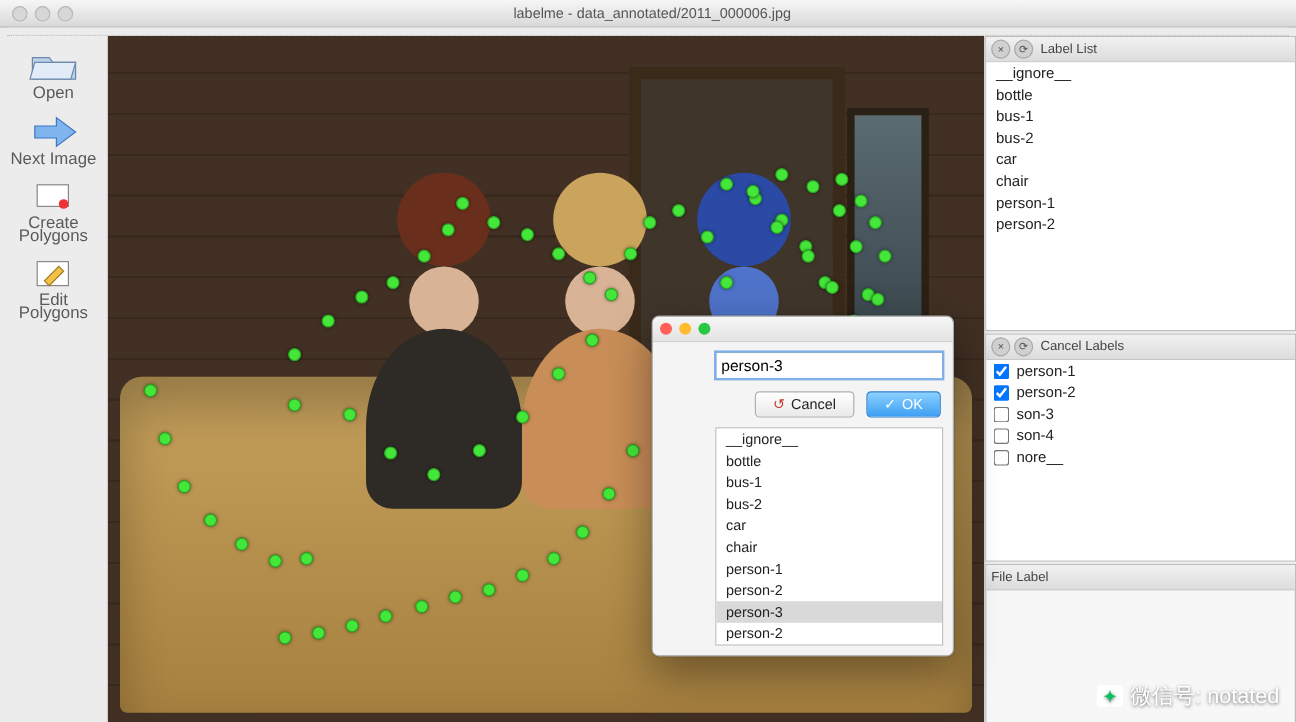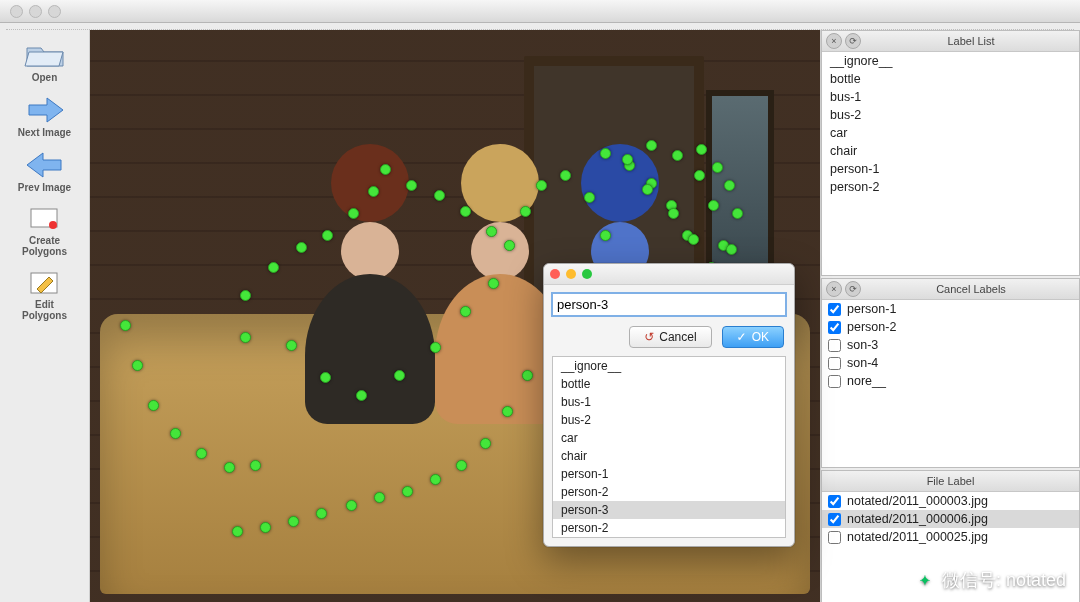--- a/index.html
+++ b/index.html
@@ -5,21 +5,21 @@
   html,body{margin:0;padding:0;font-family:"Helvetica Neue",Arial,sans-serif;font-size:12px;color:#222;background:#bbb;}
   .window{position:relative;width:1080px;height:602px;background:#ececec;overflow:hidden;}
   .chrome{height:22px;background:linear-gradient(#f6f6f6,#d9d9d9);border-bottom:1px solid #b5b5b5;display:flex;align-items:center;}
   .traffic{display:flex;gap:6px;margin-left:10px;}
   .tdot{width:11px;height:11px;border-radius:50%;background:#d7d7d7;border:1px solid #b8b8b8;}
   .title{flex:1;text-align:center;color:#555;font-size:12px;}
   .tb-strip{height:6px;background:#ececec;border-bottom:1px dotted #bdbdbd;margin:0 6px;}
   .body{display:flex;height:calc(100% - 28px);}
   .sidebar{width:90px;background:#ececec;border-right:1px solid #cfcfcf;padding:6px 0;box-sizing:border-box;text-align:center;}
   .tbtn{margin:4px 2px 12px;cursor:pointer;}
-  .tbtn .lbl{font-size:10px;color:#5a5a5a;margin-top:2px;line-height:11px;font-weight:bold;}
+  .tbtn .lbl{font-size:14px;color:#5a5a5a;margin-top:2px;line-height:11px;}
   .tbtn.disabled{opacity:.55;}
   .icon svg{display:block;margin:0 auto;}
   .canvas{flex:1;position:relative;background:#242121;overflow:hidden;}
   .brick{position:absolute;inset:0;background:
      linear-gradient(rgba(30,20,15,.55),rgba(30,20,15,.55)),
      repeating-linear-gradient(0deg,#6b513b 0 32px,#574030 32px 34px),
      repeating-linear-gradient(90deg,rgba(0,0,0,.15) 0 2px,transparent 2px 62px);}
   .sofa{position:absolute;left:10px;right:10px;bottom:10px;height:280px;background:linear-gradient(#c6a15c,#a6803f);border-radius:18px 18px 6px 6px;box-shadow:inset 0 24px 40px rgba(0,0,0,.25);}
   .door{position:absolute;right:116px;top:26px;width:160px;height:250px;border:10px solid #3a2a1a;background:#40352a;border-radius:2px;}
   .mirror{position:absolute;right:46px;top:60px;width:56px;height:170px;background:linear-gradient(#5a6b71,#3c4a50);border:6px solid #2a2015;}
@@ -28,52 +28,53 @@
   .person .hair{width:78px;height:78px;border-radius:50%;margin:-68px auto 0;}
   .person .torso{width:130px;height:150px;border-radius:70px 70px 24px 24px/88px 88px 24px 24px;margin:-6px auto 0;}
   .p1{left:200px}.p1 .hair{background:#6a2f1c}.p1 .torso{background:#2e2a25}
   .p2{left:330px}.p2 .hair{background:#caa45c}.p2 .torso{background:#c98e57}
   .p3{left:450px}.p3 .head{background:#4f73c9}.p3 .hair{background:#2a4aa5}.p3 .torso{background:#3a64c8;opacity:.82}
   .polypoints{position:absolute;inset:0;pointer-events:none;}
   .pp{position:absolute;width:9px;height:9px;border-radius:50%;background:#44e63a;border:1px solid #2aa322;box-shadow:0 0 3px rgba(0,0,0,.5);}
   .right{width:260px;display:flex;flex-direction:column;gap:2px;background:#ececec;border-left:1px solid #cfcfcf;box-sizing:border-box;}
   .panel{border:1px solid #bdbdbd;background:#f7f7f7;display:flex;flex-direction:column;min-height:0;}
   .phead{height:20px;background:linear-gradient(#f1f1f1,#dcdcdc);border-bottom:1px solid #c7c7c7;display:flex;align-items:center;padding:0 4px;font-size:11px;color:#444;}
-  .phead .ptl{flex:1;text-align:center;}
+  .phead .ptl{flex:1;}
   .pbody{flex:1;overflow:hidden;background:#fff;font-size:12.5px;}
   .litem{padding:2px 8px;white-space:nowrap;cursor:default;}
   .litem.sel{background:#d9d9d9;}
   .chk{display:flex;align-items:center;gap:6px;padding:2px 6px;}
   .chk input{margin:0;}
   .pclose{display:flex;gap:3px;margin-right:6px;}
   .pcbtn{width:14px;height:14px;border-radius:50%;background:#d0d0d0;border:1px solid #a9a9a9;display:flex;align-items:center;justify-content:center;font-size:9px;color:#555;}
   
   .dialog{position:absolute;left:543px;top:263px;width:250px;background:#f4f4f4;border:1px solid #aaa;border-radius:6px;box-shadow:0 14px 36px rgba(0,0,0,.38),0 0 0 1px rgba(0,0,0,.08);}
   .dchrome{height:20px;display:flex;align-items:center;padding:0 6px;gap:6px;background:linear-gradient(#f6f6f6,#e3e3e3);border-bottom:1px solid #cfcfcf;border-radius:6px 6px 0 0;}
   .ddot{width:10px;height:10px;border-radius:50%;}
   .dr{background:#ff5f57}.dy{background:#febc2e}.dg{background:#28c840}
-  .dinner{padding:8px;}
+  .dinner{padding:8px;margin-left:44px;}
   .dinput{width:100%;box-sizing:border-box;border:1px solid #989898;padding:3px 4px;font-size:13px;outline:2px solid #7fb0e6;outline-offset:-1px;}
   .dbtns{display:flex;justify-content:flex-end;gap:10px;margin:10px 2px 8px;}
   .btn{border:1px solid #b0b0b0;background:linear-gradient(#fff,#e9e9e9);border-radius:4px;padding:3px 14px;font-size:12px;display:flex;align-items:center;gap:5px;cursor:pointer;}
   .btn.ok{background:linear-gradient(#8bd1ff,#3d9ff4);color:#fff;border-color:#2a7ecf;}
   .dlist{border:1px solid #c2c2c2;background:#fff;max-height:180px;overflow:hidden;}
   .watermark{position:absolute;right:14px;bottom:10px;color:#fff;font-size:18px;text-shadow:0 1px 3px rgba(0,0,0,.6);display:flex;align-items:center;gap:6px;}
   .wm-icon{width:22px;height:18px;border-radius:3px;background:#fff;display:inline-flex;align-items:center;justify-content:center;color:#07c160;font-weight:bold;font-size:13px;}
 </style>
 </head>
 <body>
 
 <div class="window">
   <div class="chrome">
     <div class="traffic">
       <div class="tdot"></div>
       <div class="tdot"></div>
       <div class="tdot"></div>
     </div>
+    <div class="title">labelme - data_annotated/2011_000006.jpg</div>
     <div style="width:54px"></div>
   </div>
   <div class="tb-strip"></div>
 
   <div class="body">
 
     <div class="sidebar">
       <div class="tbtn">
         <span class="icon">
           <svg width="44" height="30">
@@ -83,28 +84,20 @@
         </span>
         <div class="lbl">Open</div>
       </div>
       <div class="tbtn">
         <span class="icon">
           <svg width="44" height="30">
               <path d="M6 10h18V3l16 12-16 12v-7H6z" fill="#7fb4ef" stroke="#3d78c2"></path>
             </svg>
         </span>
         <div class="lbl">Next Image</div>
-      </div>
-      <div class="tbtn">
-        <span class="icon">
-          <svg width="44" height="30">
-              <path d="M38 10H20V3L4 15l16 12v-7h18z" fill="#7fb4ef" stroke="#3d78c2"></path>
-            </svg>
-        </span>
-        <div class="lbl">Prev Image</div>
       </div>
       <div class="tbtn">
         <span class="icon">
           <svg width="40" height="28">
               <rect x="6" y="4" width="26" height="18" fill="#fff" stroke="#888"></rect>
               <circle cx="28" cy="20" r="4" fill="#e33"></circle>
             </svg>
         </span>
         <div class="lbl" style="white-space:pre-line">Create
 Polygons</div>
@@ -269,34 +262,20 @@
             <label class="chk">
               <input type="checkbox" style="">
               <span>nore__</span>
             </label>
           </div>
       </div>
       <div class="panel" style="flex:.7">
         <div class="phead">
             <div class="ptl">File Label</div>
           </div>
-        <div class="pbody" id="fileList">
-            <label class="chk">
-              <input type="checkbox" checked="" style="">
-              <span>notated/2011_000003.jpg</span>
-            </label>
-            <label class="chk sel" style="background: rgb(217, 217, 217);">
-              <input type="checkbox" checked="" style="">
-              <span>notated/2011_000006.jpg</span>
-            </label>
-            <label class="chk">
-              <input type="checkbox" style="">
-              <span>notated/2011_000025.jpg</span>
-            </label>
-          </div>
       </div>
     </div>
   </div>
 
   <div class="dialog">
     <div class="dchrome">
       <div class="ddot dr"></div>
       <div class="ddot dy"></div>
       <div class="ddot dg"></div>
     </div>

